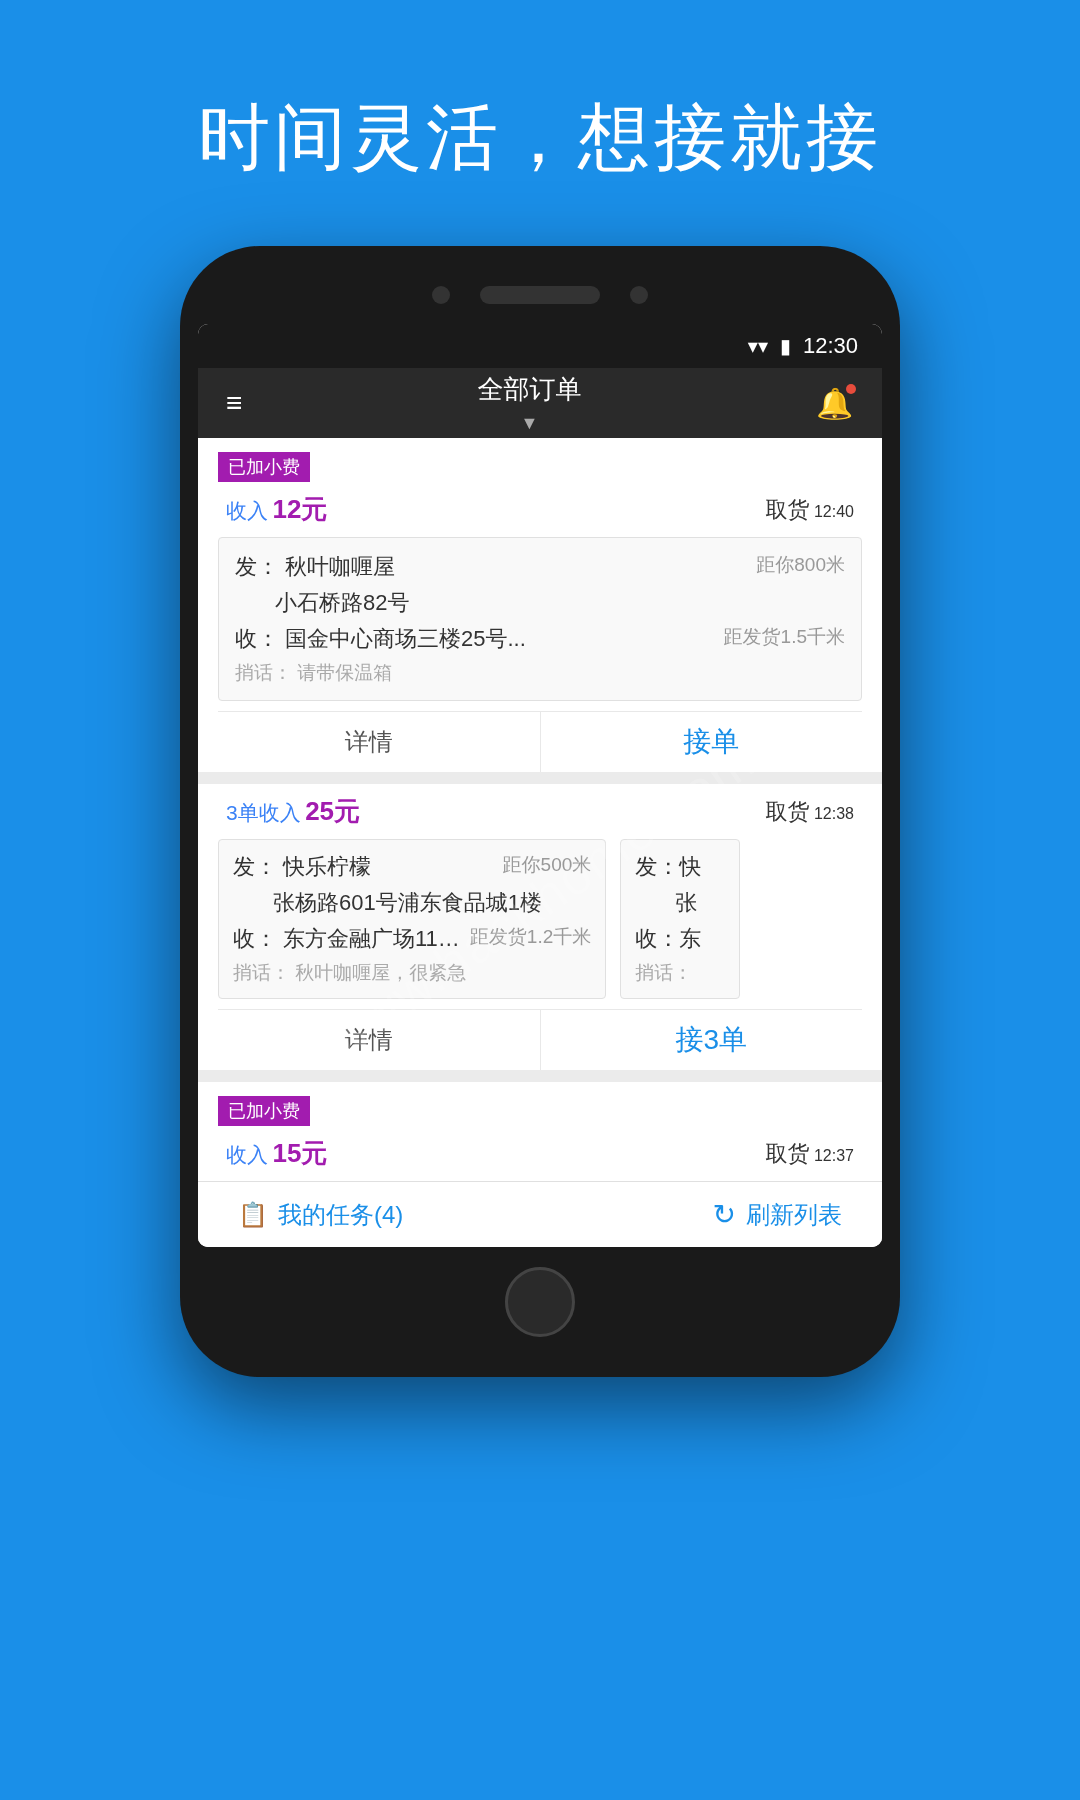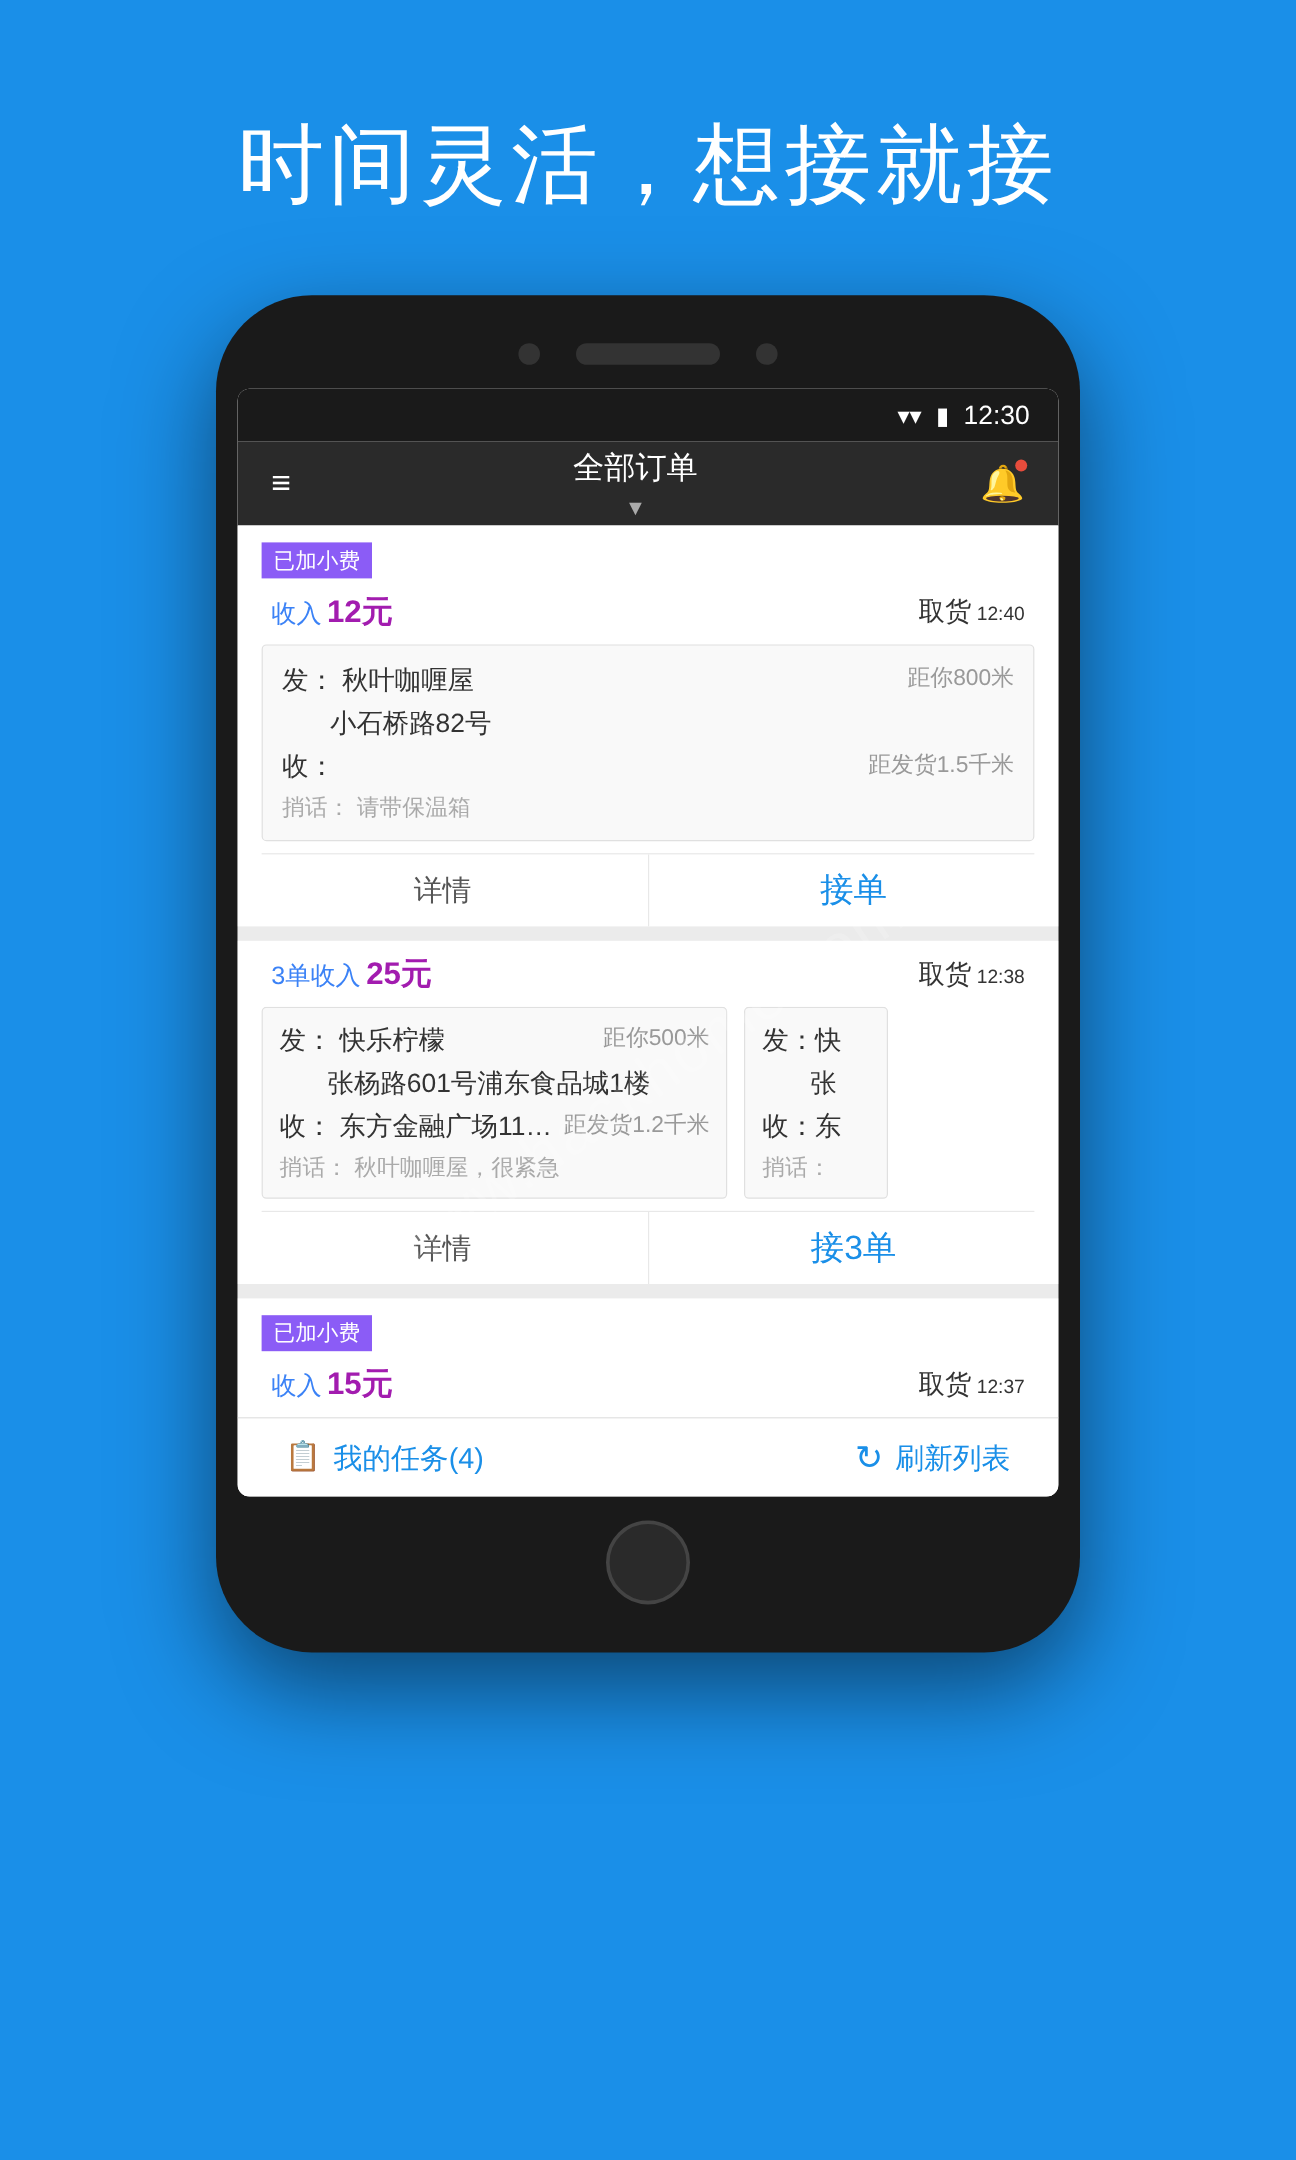--- a/index.html
+++ b/index.html
@@ -160,21 +160,21 @@
 
     
     .order-card {
       background: white;
       margin-bottom: 12px;
     }
 
     
     .tag-badge {
       display: inline-block;
-      background: #8b5cf6;
+      background: #a21caf;
       color: white;
       font-size: 18px;
       padding: 3px 10px;
       margin: 14px 0 0 20px;
     }
 
     
     .order-summary {
       display: flex;
       justify-content: space-between;
@@ -411,20 +411,21 @@
           </div>
           <div class="order-detail">
             <div class="detail-row">
               <span class="detail-label">发：</span>
               <span class="detail-address">秋叶咖喱屋</span>
               <span class="detail-distance">距你800米</span>
             </div>
             <div class="detail-sub-address">小石桥路82号</div>
             <div class="detail-row">
               <span class="detail-label">收：</span>
+              <span class="detail-address">国金中心商场三楼25号...</span>
               <span class="detail-distance">距发货1.5千米</span>
             </div>
             <div class="detail-note">
               <span class="note-label">捎话：</span>
               <span class="note-content">请带保温箱</span>
             </div>
           </div>
           <hr class="card-divider">
           <div class="action-row">
             <div class="action-detail">详情</div>

